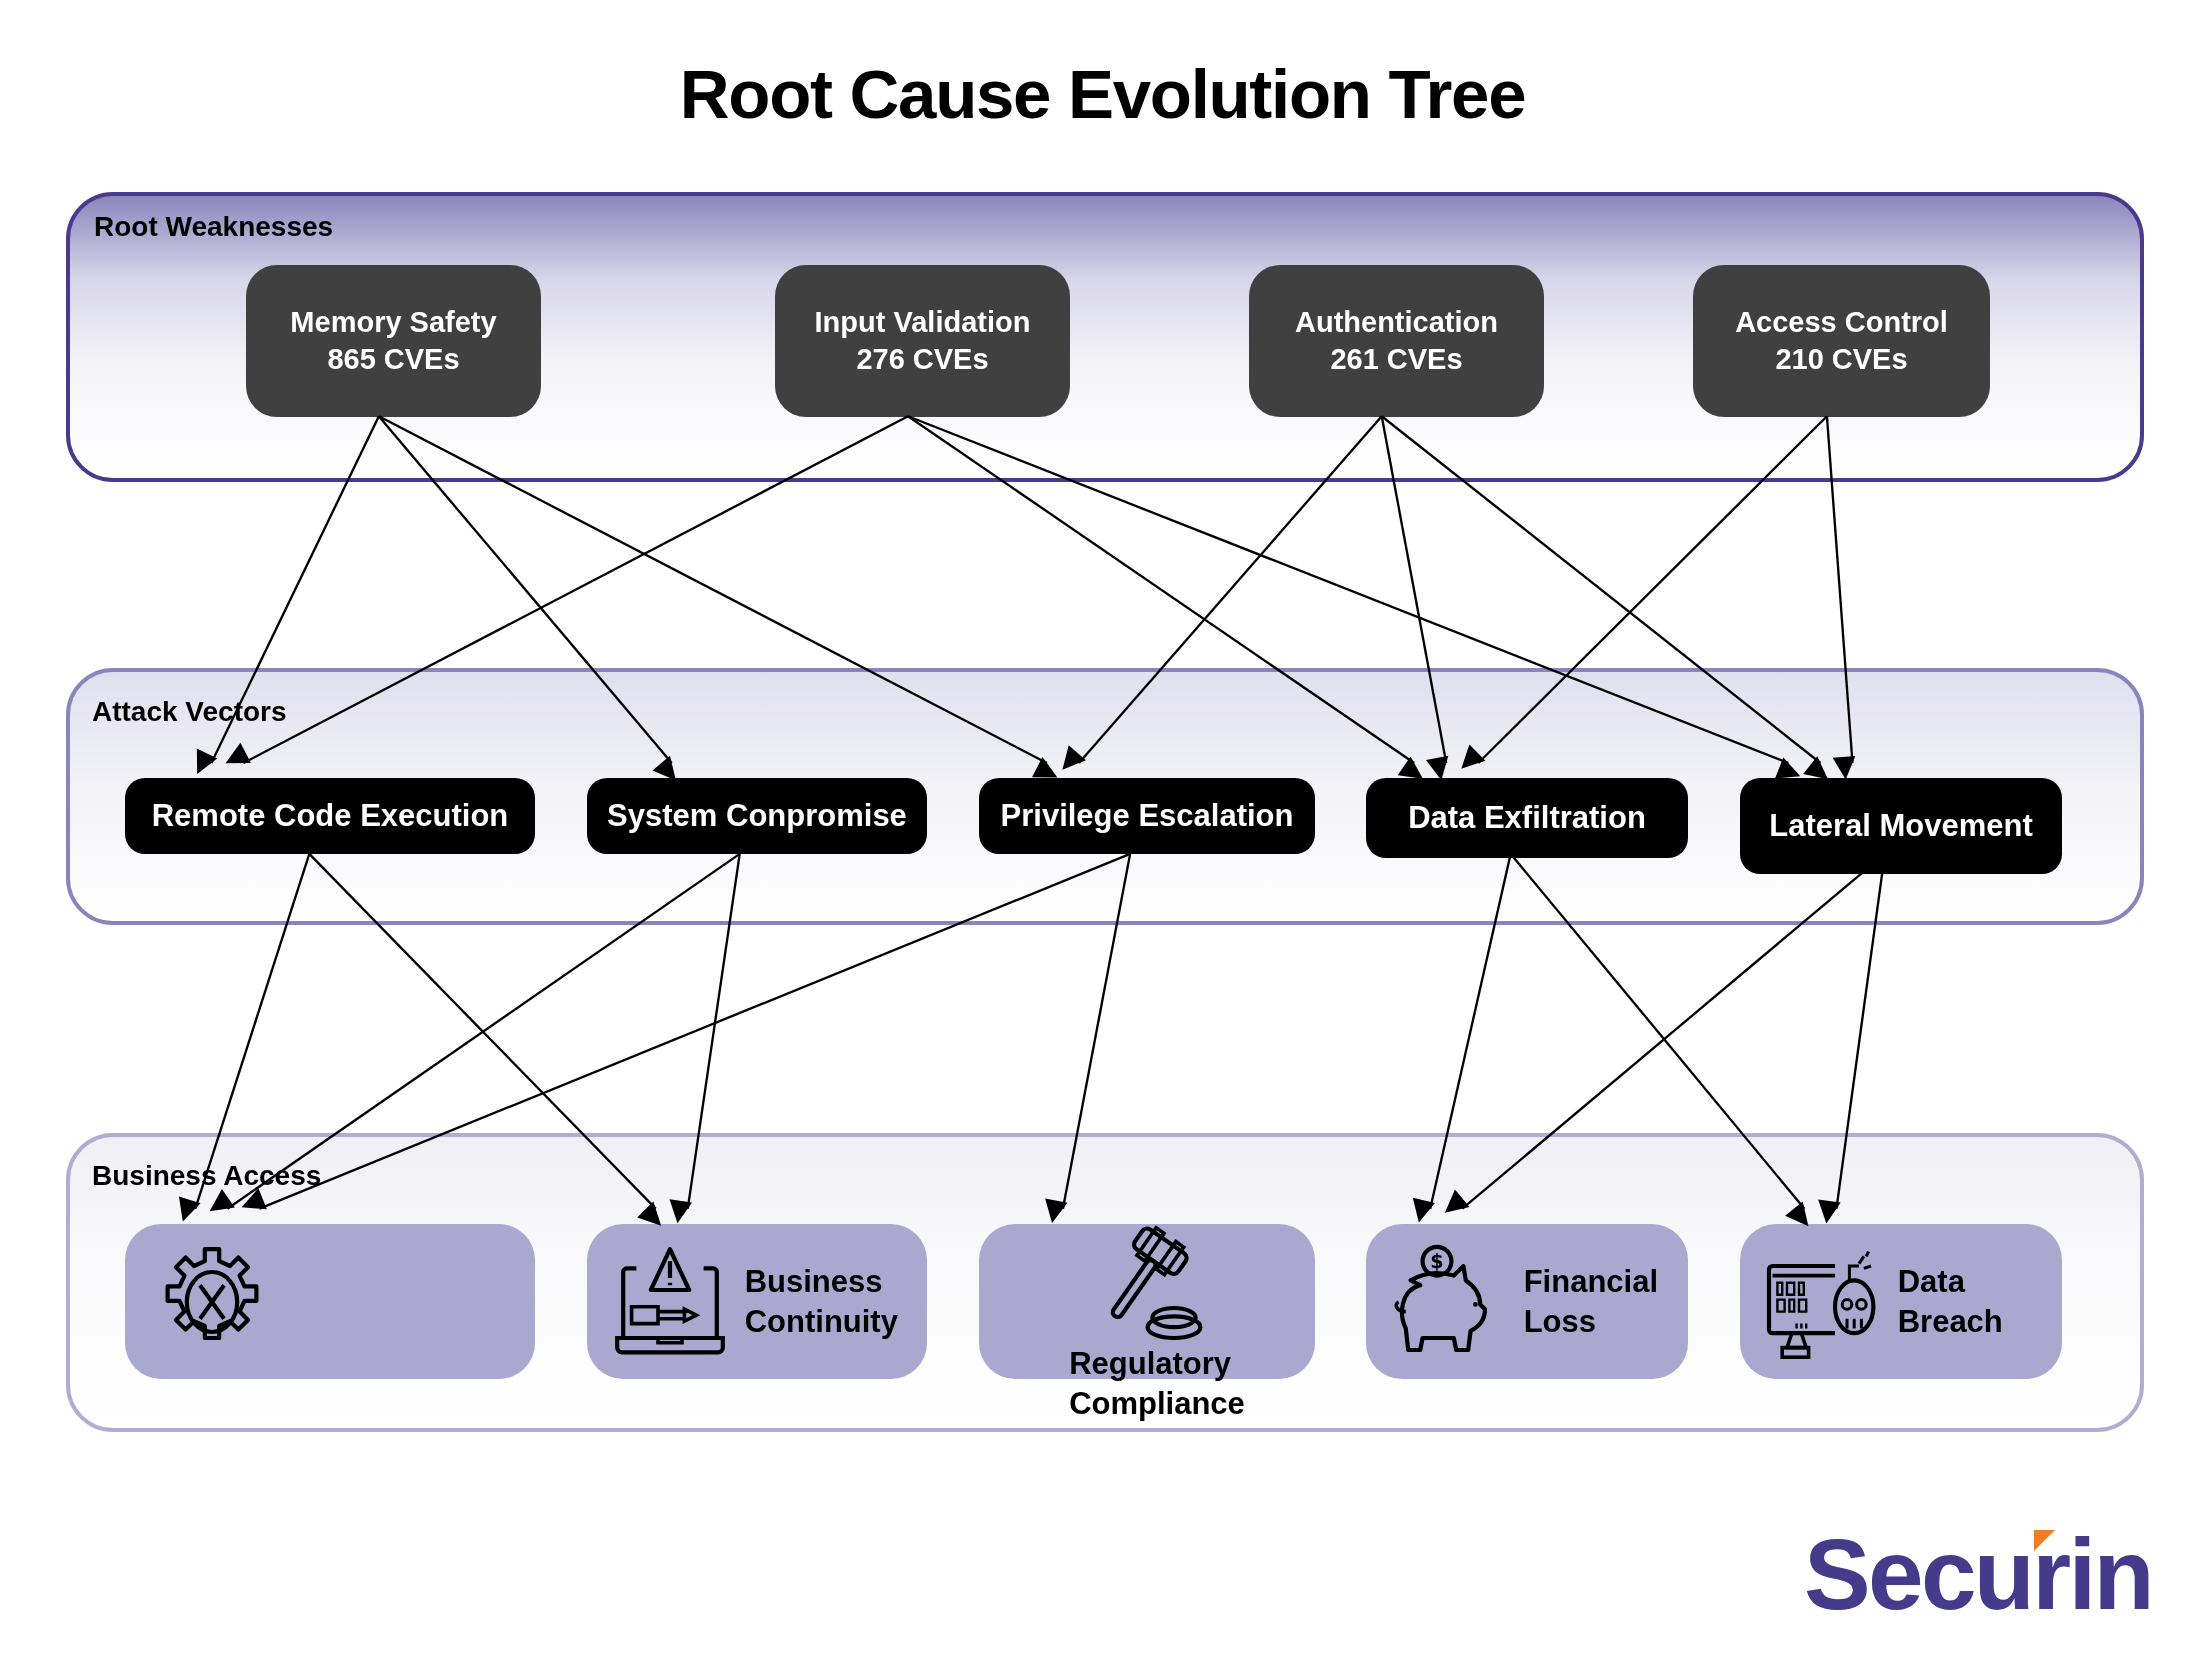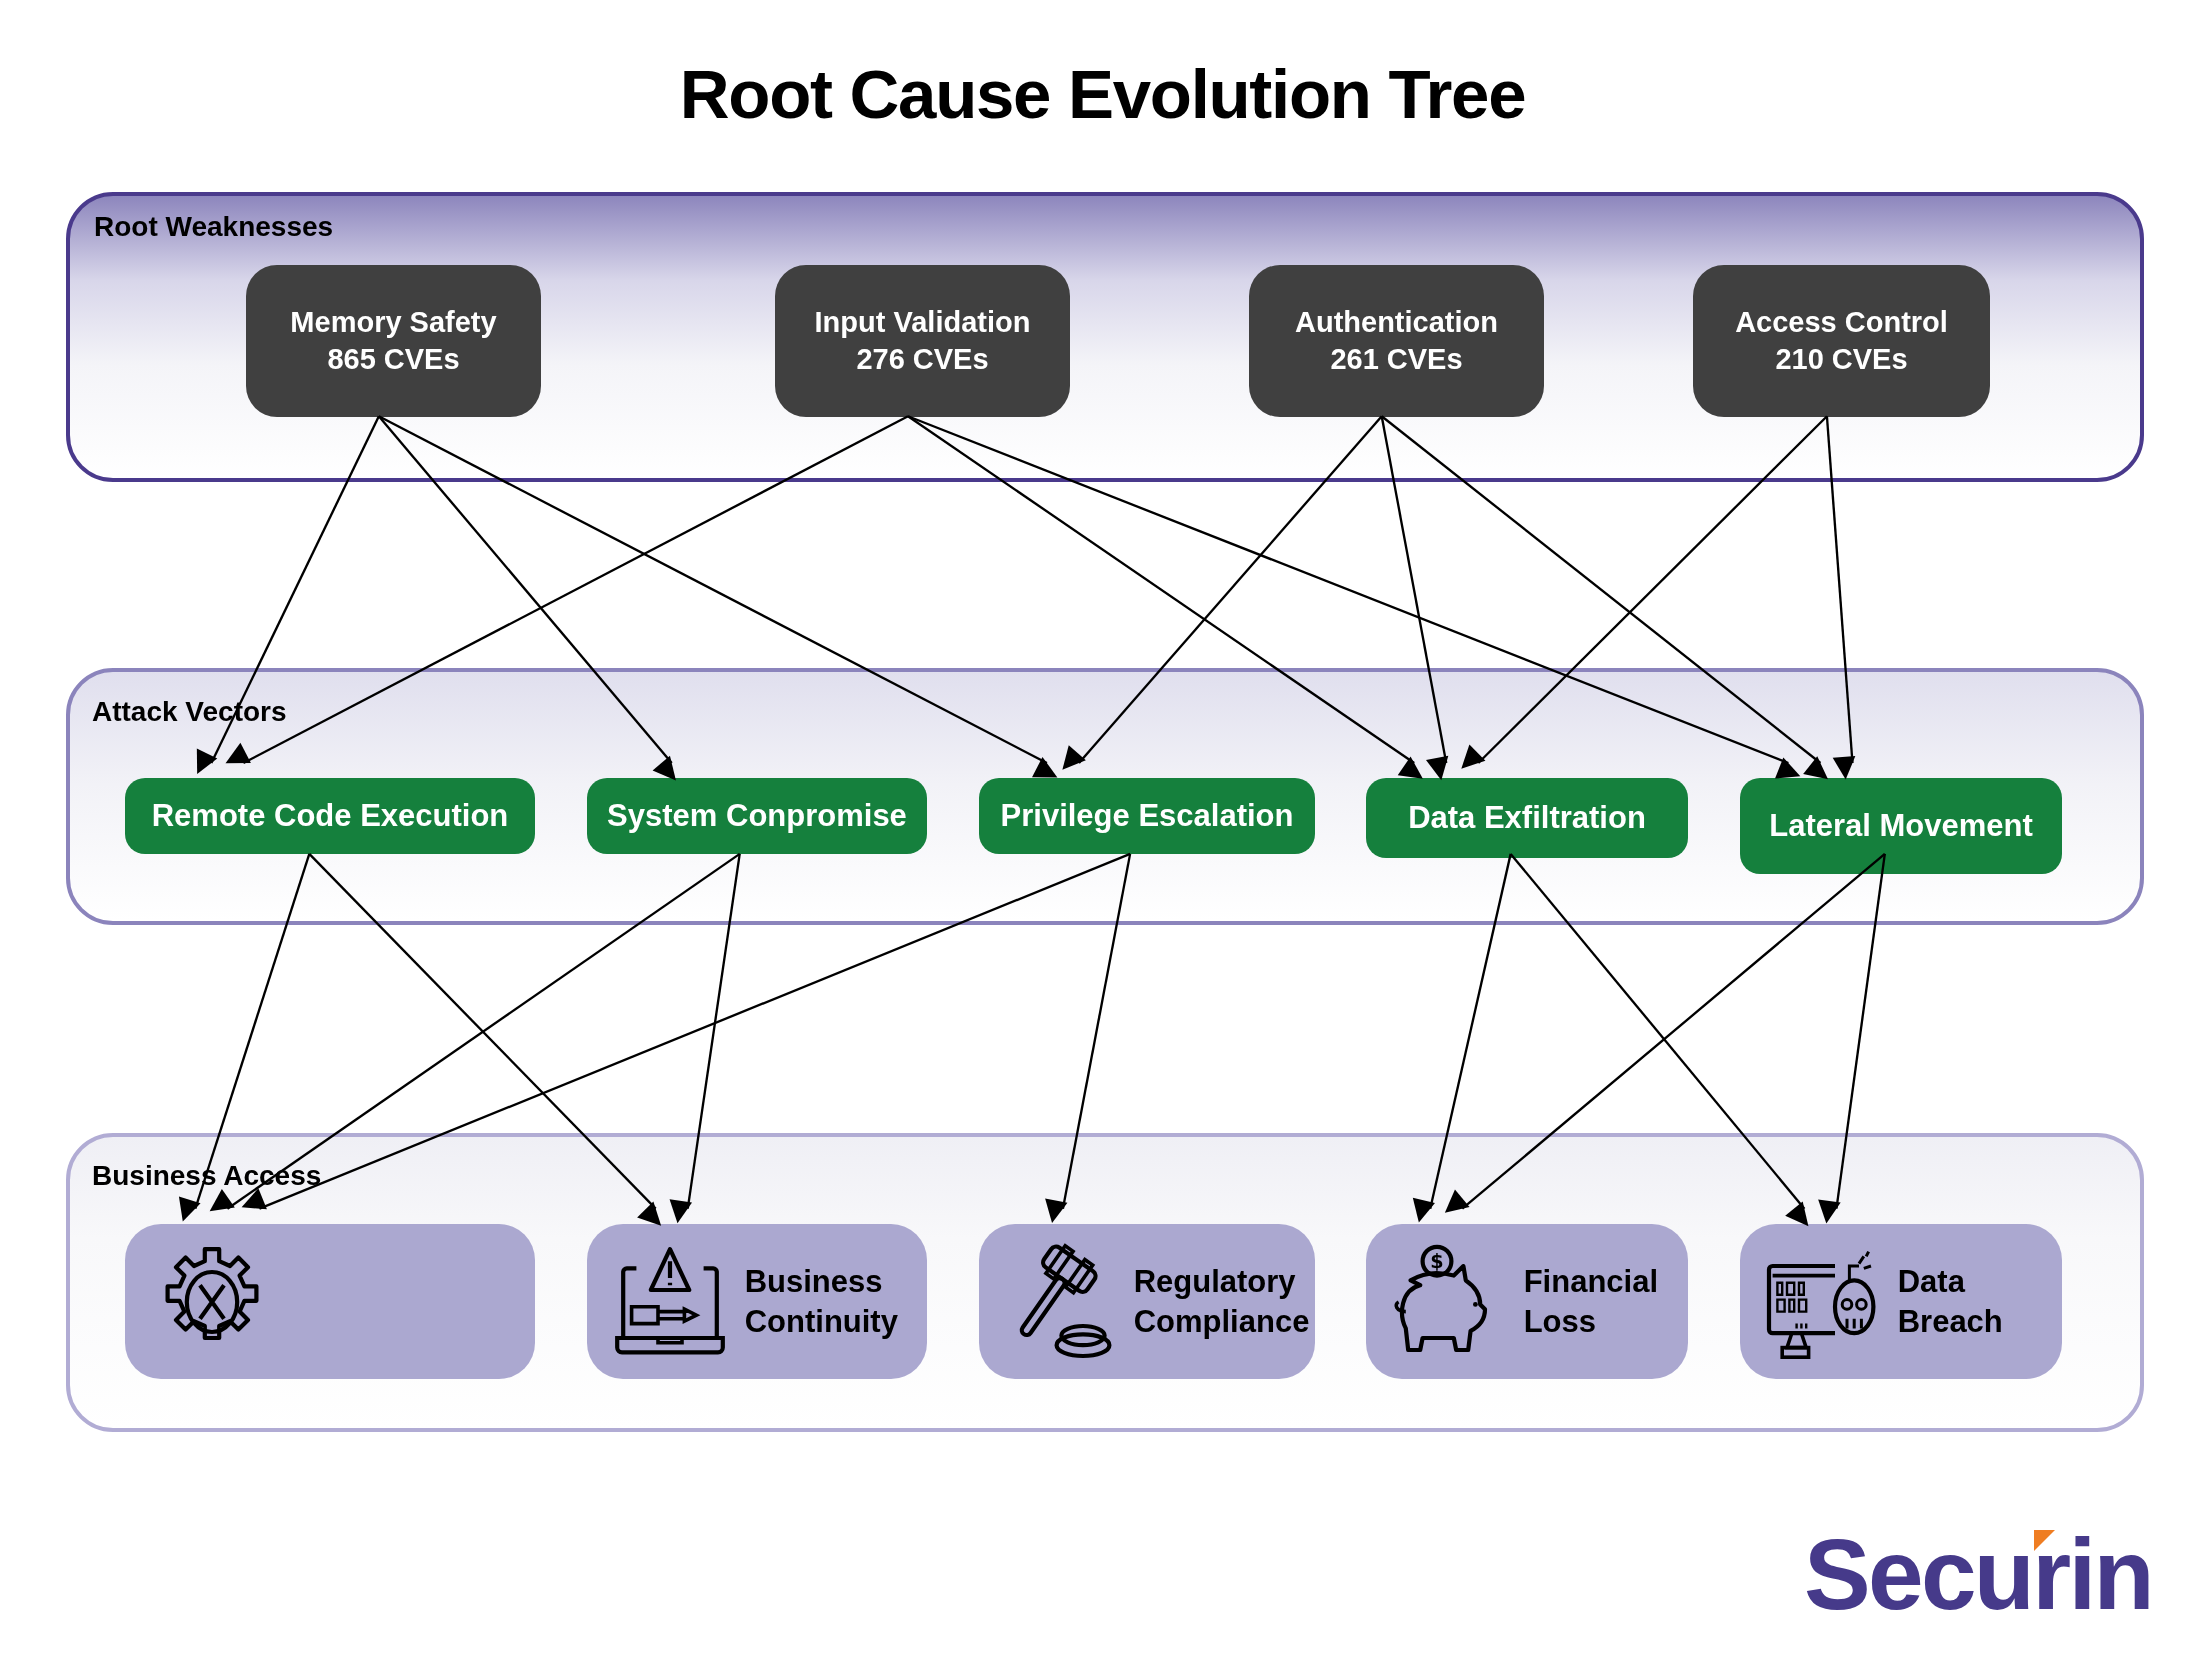--- a/index.html
+++ b/index.html
@@ -5,21 +5,21 @@
   html, body { margin:0; padding:0; background:#ffffff; }
   body { width:2205px; height:1663px; position:relative; overflow:hidden; font-family:"Liberation Sans", "DejaVu Sans", sans-serif; }
   .title { position:absolute; left:0; width:2205px; top:55px; text-align:center; font-size:69px; font-weight:bold; color:#000; letter-spacing:-1.3px; }
   .panel { position:absolute; left:66px; width:2078px; border-radius:47px; box-sizing:border-box; }
   .panel.p1 { top:192px; height:290px; border:4px solid #4a3a8c; background:linear-gradient(to bottom, #8d86bd 0%, #d8d6ea 30%, #f4f4f8 60%, #ffffff 100%); }
   .panel.p2 { top:668px; height:257px; border:4px solid #8b84bc; background:linear-gradient(to bottom, #e0dfee 0%, #f2f2f7 45%, #ffffff 100%); }
   .panel.p3 { top:1133px; height:299px; border:4px solid #b1acd4; background:linear-gradient(to bottom, #efeff5 0%, #f8f8fa 35%, #ffffff 100%); }
   .panel-label { position:absolute; font-size:28px; font-weight:bold; color:#000; }
   .node { position:absolute; box-sizing:border-box; display:flex; align-items:center; justify-content:center; text-align:center; }
   .root-node { background:#404040; color:#fff; border-radius:31px; font-size:29px; line-height:37px; font-weight:bold; flex-direction:column; }
-  .attack-node { background:#15803d; color:#fff; border-radius:20px; font-size:31px; font-weight:bold; }
+  .attack-node { background:#000000; color:#fff; border-radius:20px; font-size:31px; font-weight:bold; }
   .impact-node { background:#aba8d0; color:#000; border-radius:36px; font-size:31px; line-height:40px; font-weight:bold; justify-content:flex-start; padding-left:27px; }
   .impact-node .icon { width:120px; height:120px; flex:0 0 120px; margin-right:14.7px; }
   .impact-node .label { text-align:left; }
   svg.edges { position:absolute; left:0; top:0; width:2205px; height:1663px; pointer-events:none; }
   .logo { position:absolute; left:1804px; top:1517px; font-size:100px; font-weight:bold; color:#463a8a; letter-spacing:-2.7px; }
   .logo .accent { position:relative; }
   .logo .accent::before { content:""; position:absolute; left:1.3px; top:12px; width:0; height:0; border-top:21.4px solid #ef7d22; border-right:21.4px solid transparent; }
 </style>
 </head>
 <body>
@@ -81,21 +81,21 @@
     <path d="M40 80 v4 h20 v-4" fill="none" stroke="#000" stroke-width="3"></path>
     <path d="M50 6 L66 40 h-32 z" fill="none" stroke="#000" stroke-width="3.5" stroke-linejoin="round"></path>
     <path d="M50 16 v14 M50 34 v2" stroke="#000" stroke-width="3.5"></path>
     <path d="M18 54 h22 v14 h-22 z M40 58 h22 v6 h-22 M62 56 l10 5 -10 5 z" fill="none" stroke="#000" stroke-width="3"></path>
   </svg>
   <div class="label">
     <div>Business</div>
     <div>Continuity</div>
   </div>
 </div>
-<div class="node impact-node" id="n-rc" style="left:979px; top:1224px; width:336px; height:155px; padding-left:20px;">
+<div class="node impact-node" id="n-rc" style="left:979px; top:1224px; width:336px; height:155px; padding-left:20px;flex-direction:column;">
   <svg class="icon" viewBox="0 0 100 100">
     <g transform="rotate(35 50 35)">
       <rect x="28" y="10" width="44" height="20" rx="5" fill="none" stroke="#000" stroke-width="3.5"></rect>
       <rect x="36" y="6" width="8" height="28" fill="none" stroke="#000" stroke-width="3"></rect>
       <rect x="56" y="6" width="8" height="28" fill="none" stroke="#000" stroke-width="3"></rect>
       <rect x="46" y="30" width="8" height="56" rx="4" fill="none" stroke="#000" stroke-width="3.5"></rect>
     </g>
     <ellipse cx="70" cy="78" rx="18" ry="8" fill="none" stroke="#000" stroke-width="3.5"></ellipse>
     <ellipse cx="70" cy="86" rx="22" ry="9" fill="none" stroke="#000" stroke-width="3.5"></ellipse>
   </svg>

